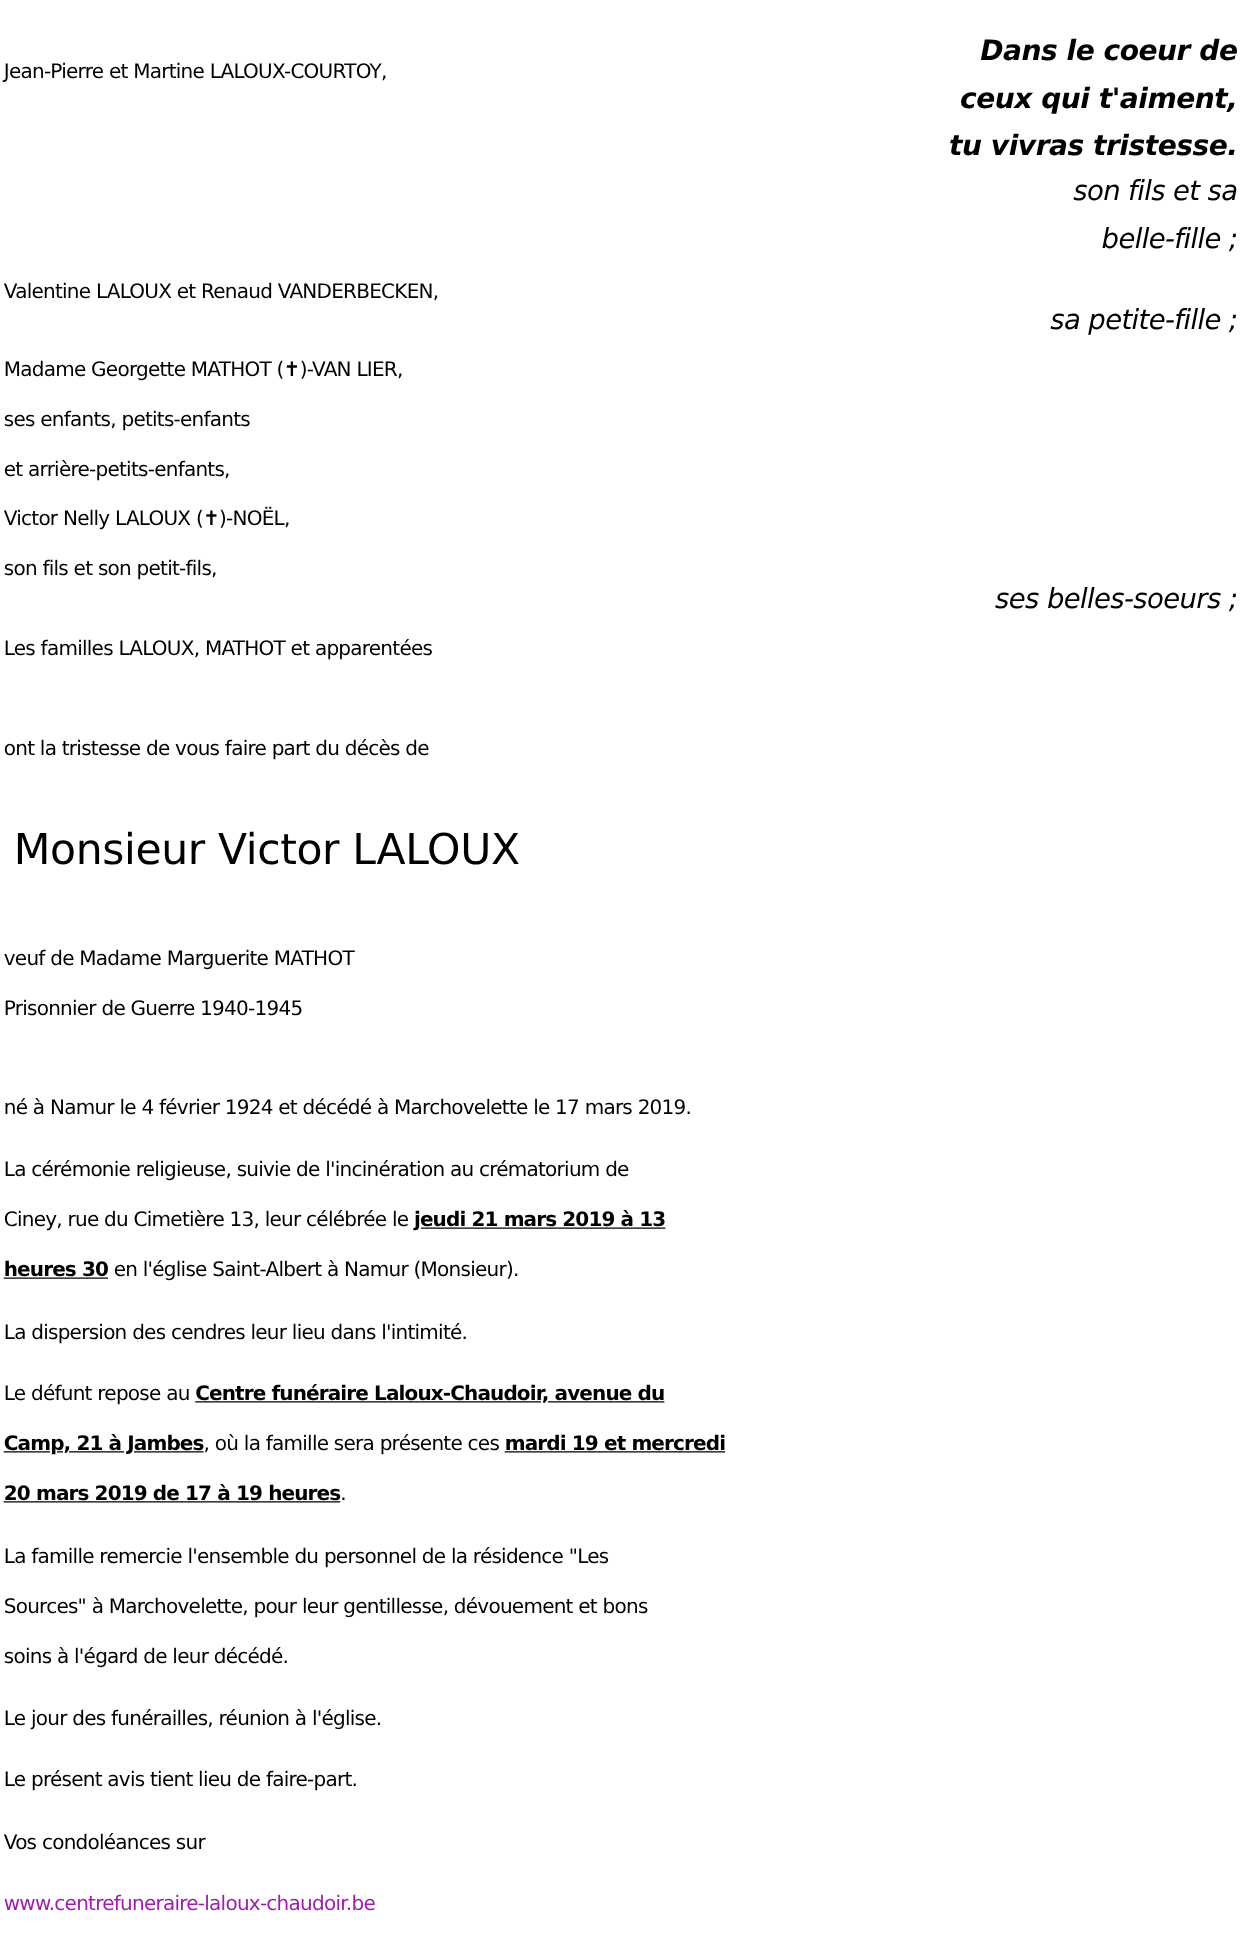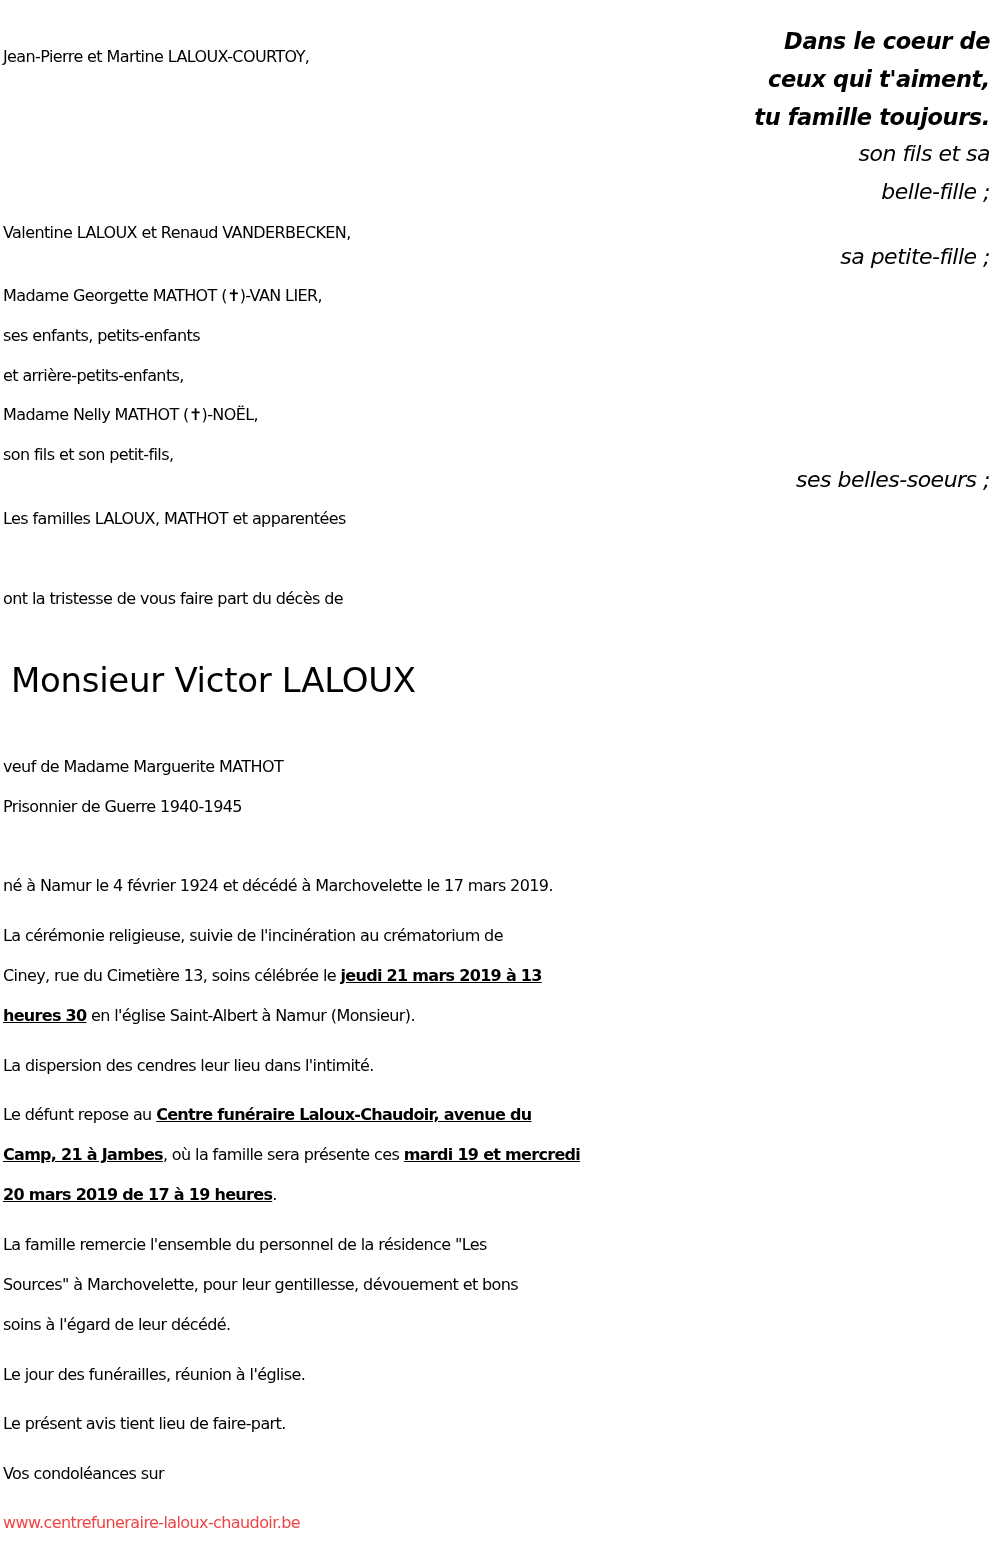--- a/index.html
+++ b/index.html
@@ -17,58 +17,58 @@
     position: absolute; right: 10px; white-space: nowrap; text-align: left;
     font-size: 22px; line-height: 38px; height: 38px;
     font-style: italic; letter-spacing: -0.5px;
   }
   .quote { font-weight: bold; font-size: 22.5px; letter-spacing: -0.4px; }
   .title {
     position: absolute; left: 11px; white-space: nowrap;
     font-size: 34px; font-weight: normal; line-height: 46px; letter-spacing: -0.3px;
   }
   b { font-weight: bold; letter-spacing: -0.7px; text-decoration: underline; }
-  .url { color: #ef4444; text-decoration: none; }
+  .url { color: #a21caf; text-decoration: none; }
 </style>
 </head>
 <body>
 
 <div class="rt quote" style="top:22px">Dans le coeur de</div>
 <div class="rt quote" style="top:60px">ceux qui t'aiment,</div>
-<div class="rt quote" style="top:98px">tu famille toujours.</div>
+<div class="rt quote" style="top:98px">tu vivras tristesse.</div>
 
 <div class="ln" style="top:37px">Jean-Pierre et Martine LALOUX-COURTOY,</div>
 <div class="rt" style="top:135px">son fils et sa</div>
 <div class="rt" style="top:173px">belle-fille ;</div>
 
 <div class="ln" style="top:213px">Valentine LALOUX et Renaud VANDERBECKEN,</div>
 <div class="rt" style="top:238px">sa petite-fille ;</div>
 
 <div class="ln" style="top:276px">Madame Georgette MATHOT (✝)-VAN LIER,</div>
 <div class="ln" style="top:316px">ses enfants, petits-enfants</div>
 <div class="ln" style="top:356px">et arrière-petits-enfants,</div>
-<div class="ln" style="top:395px">Madame Nelly MATHOT (✝)-NOËL,</div>
+<div class="ln" style="top:395px">Victor Nelly LALOUX (✝)-NOËL,</div>
 <div class="ln" style="top:435px">son fils et son petit-fils,</div>
 <div class="rt" style="top:461px">ses belles-soeurs ;</div>
 
 <div class="ln" style="top:499px">Les familles LALOUX, MATHOT et apparentées</div>
 
 <div class="ln" style="top:579px">ont la tristesse de vous faire part du décès de</div>
 
 <div class="title" style="top:657px">Monsieur Victor LALOUX</div>
 <div class="ln" style="top:747px">veuf de Madame Marguerite MATHOT</div>
 <div class="ln" style="top:787px">Prisonnier de Guerre 1940-1945</div>
 
 <div class="ln" style="top:866px">né à Namur le 4 février 1924 et décédé à Marchovelette le 17 mars 2019.</div>
 
 <div class="ln" style="top:916px">
   <span>La cérémonie religieuse, suivie de l'incinération au crématorium de</span>
 </div>
 <div class="ln" style="top:956px">
-  <span>Ciney, rue du Cimetière 13, soins célébrée le </span><b>jeudi 21 mars 2019 à 13</b>
+  <span>Ciney, rue du Cimetière 13, leur célébrée le </span><b>jeudi 21 mars 2019 à 13</b>
 </div>
 <div class="ln" style="top:996px">
   <b>heures 30</b><span> en l'église Saint-Albert à Namur (Monsieur).</span>
 </div>
 
 <div class="ln" style="top:1046px">La dispersion des cendres leur lieu dans l'intimité.</div>
 
 <div class="ln" style="top:1095px">
   <span>Le défunt repose au </span><b>Centre funéraire Laloux-Chaudoir, avenue du</b>
 </div>

